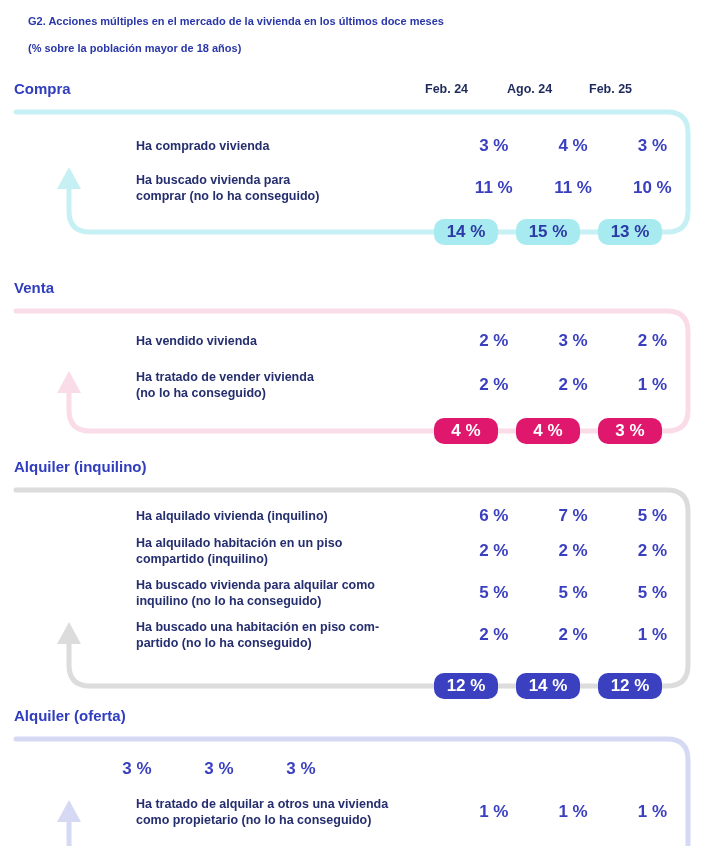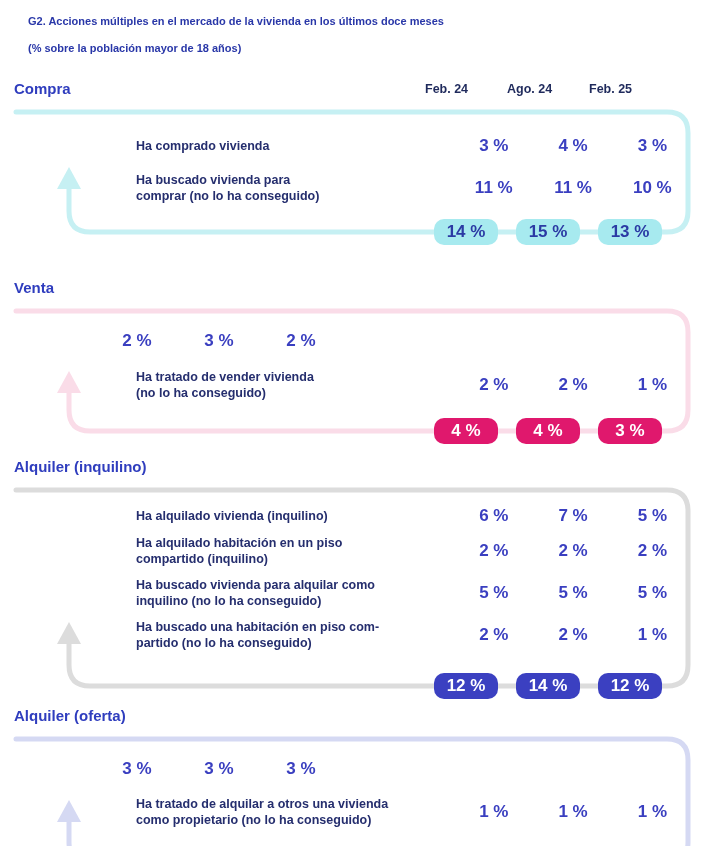--- a/index.html
+++ b/index.html
@@ -115,20 +115,21 @@
   <section class="sec" style="margin-top: 29px; --accent: #fadce8; --badge-bg: #e0186d; --badge-fg: #ffffff;">
     <div class="head">
       <h2 class="sec-label">Venta</h2>
     </div>
     <div class="box" style="height:141px">
       <svg class="outline" width="717" height="132" aria-hidden="true">
         <path d="M 16 3 H 667 Q 688 3 688 24 V 102 Q 688 123 667 123 H 90 Q 69 123 69 102 V 84"></path>
         <polygon points="57,85 81,85 69,63"></polygon>
       </svg>
       <div class="row" style="top:18px;height:30px">
+        <div class="lbl">Ha vendido vivienda</div>
         <div class="val">2 %</div>
         <div class="val">3 %</div>
         <div class="val">2 %</div>
       </div>
       <div class="row" style="top:61px;height:32px">
         <div class="lbl">Ha tratado de vender vivienda
 (no lo ha conseguido)</div>
         <div class="val">2 %</div>
         <div class="val">2 %</div>
         <div class="val">1 %</div>

